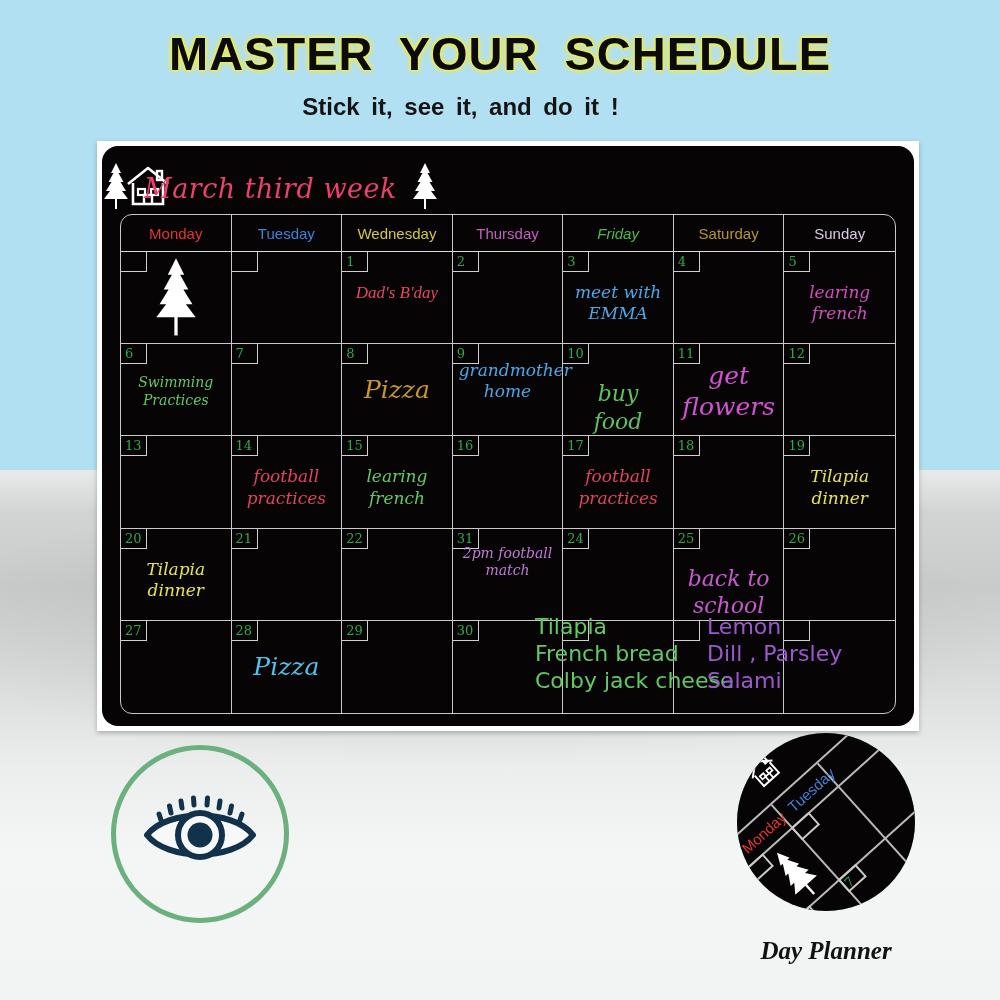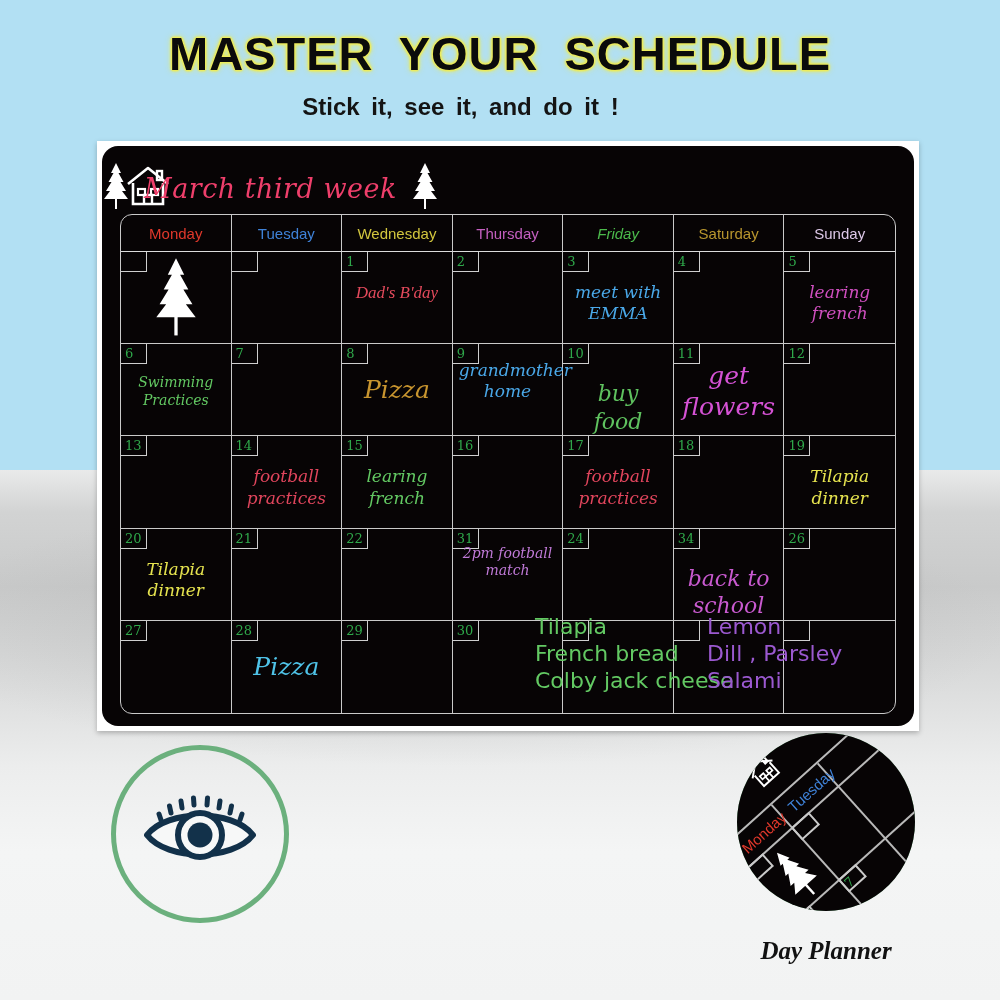--- a/index.html
+++ b/index.html
@@ -356,21 +356,21 @@
           </div>
           <div class="cell">
             <div class="daynum">31</div>
             <div class="note sz-s top" style="color: rgb(192, 122, 216);">2pm football
 match</div>
           </div>
           <div class="cell">
             <div class="daynum">24</div>
           </div>
           <div class="cell">
-            <div class="daynum">34</div>
+            <div class="daynum">25</div>
             <div class="note sz-l mid" style="color: rgb(201, 90, 208);">back to
 school</div>
           </div>
           <div class="cell last-col">
             <div class="daynum">26</div>
           </div>
           <div class="cell last-row">
             <div class="daynum">27</div>
           </div>
           <div class="cell last-row">

